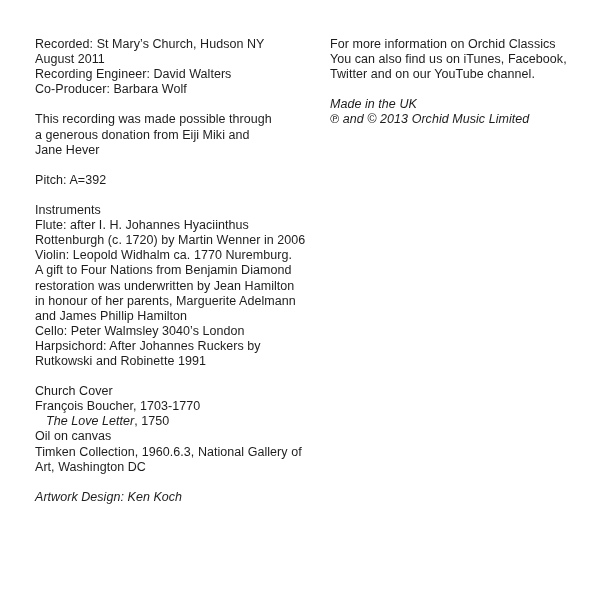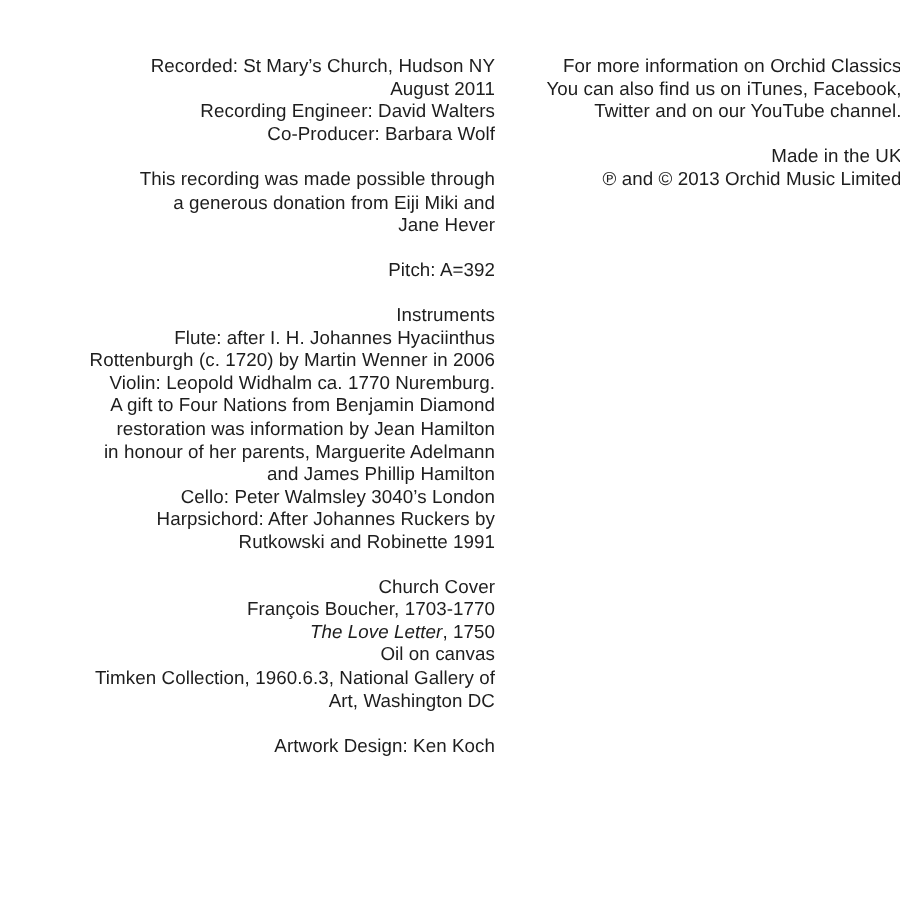--- a/index.html
+++ b/index.html
@@ -15,28 +15,27 @@
     overflow: hidden;
     font-family: "Liberation Sans", sans-serif;
     color: #1d1d1d;
   }
   .col {
     position: absolute;
     top: 37px;
     font-size: 12.5px;
     line-height: 15.1px;
     letter-spacing: 0.05px;
-    text-align: right;
   }
   .col-left  { left: 35px;  width: 295px; }
-  .col-right { left: 346px; width: 255px; }
+  .col-right { left: 330px; width: 255px; }
   .block { margin: 0 0 15.1px 0; }
-  .block:last-child { margin-bottom: 0; }
+  .block:last-child { margin-bottom: 0; font-style: italic; }
   .line { white-space: nowrap; }
-  .italic { font-style: italic; }
+  .italic { font-style: italic; margin-left: 11px; }
 </style>
 </head>
 <body>
 
 <div class="page">
   <div class="col col-left">
       <div class="block">
         <div class="line"><span>Recorded: St Mary’s Church, Hudson NY</span></div>
         <div class="line"><span>August 2011</span></div>
         <div class="line"><span>Recording Engineer: David Walters</span></div>
@@ -49,21 +48,21 @@
       </div>
       <div class="block">
         <div class="line"><span>Pitch: A=392</span></div>
       </div>
       <div class="block">
         <div class="line"><span>Instruments</span></div>
         <div class="line"><span>Flute: after I. H. Johannes Hyaciinthus</span></div>
         <div class="line"><span>Rottenburgh (c. 1720) by Martin Wenner in 2006</span></div>
         <div class="line"><span>Violin: Leopold Widhalm ca. 1770 Nuremburg.</span></div>
         <div class="line"><span>A gift to Four Nations from Benjamin Diamond</span></div>
-        <div class="line"><span>restoration was information by Jean Hamilton</span></div>
+        <div class="line"><span>restoration was underwritten by Jean Hamilton</span></div>
         <div class="line"><span>in honour of her parents, Marguerite Adelmann</span></div>
         <div class="line"><span>and James Phillip Hamilton</span></div>
         <div class="line"><span>Cello: Peter Walmsley 3040’s London</span></div>
         <div class="line"><span>Harpsichord: After Johannes Ruckers by</span></div>
         <div class="line"><span>Rutkowski and Robinette 1991</span></div>
       </div>
       <div class="block">
         <div class="line"><span>Church Cover</span></div>
         <div class="line"><span>François Boucher, 1703-1770</span></div>
         <div class="line"><span class="italic">The Love Letter</span><span>, 1750</span></div>

